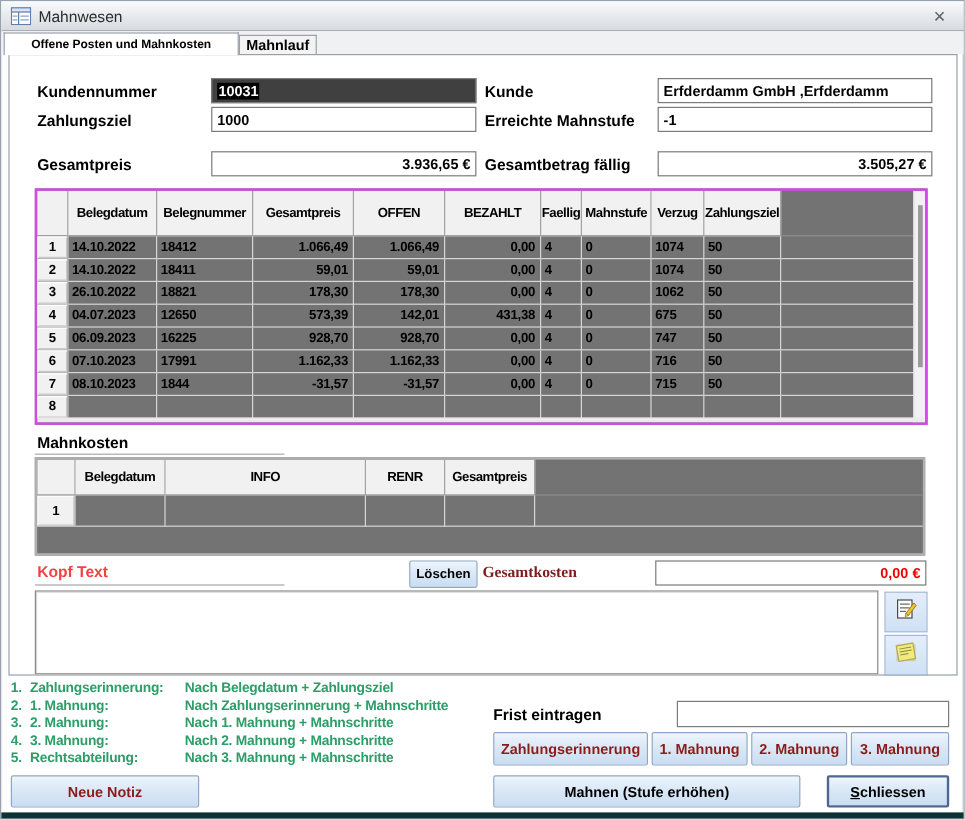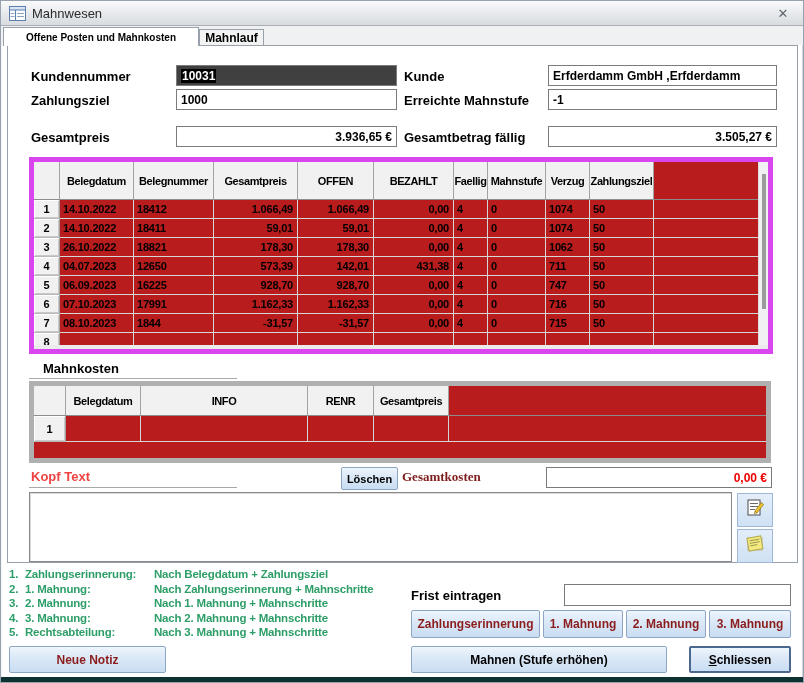--- a/index.html
+++ b/index.html
@@ -21,21 +21,21 @@
   .tab.inactive{left:198px;top:28px;width:65px;height:17px;background:#f3f3f4;z-index:1;font-size:12px;}
   .tabpage{position:absolute;left:6px;top:44px;width:791px;height:518px;background:#fff;border:1px solid #98a0ab;z-index:2;}
   
   .lbl{position:absolute;font-weight:bold;font-size:13px;color:#000;white-space:nowrap;z-index:4;}
   .fld{position:absolute;border:1px solid #7b7b7b;background:#fff;font-weight:bold;font-size:12px;color:#000;
        display:flex;align-items:center;padding:0 4px;white-space:nowrap;overflow:hidden;z-index:4;}
   .fld.right{justify-content:flex-end;}
   .sel{background:#000;color:#fff;padding:0 1px;}
   .underline-rule{position:absolute;height:1px;background:#a8a8a8;z-index:4;}
   
-  .grid{position:absolute;background:#b91c1c;border:5px solid #d946ef;z-index:4;overflow:hidden;text-decoration:underline;}
+  .grid{position:absolute;background:#737373;border:2px solid #d946ef;z-index:4;overflow:hidden;text-decoration:underline;}
   .grow{display:flex;}
   .gc{flex:none;display:flex;align-items:center;overflow:hidden;white-space:nowrap;
       border-right:1px solid #d6d6d6;border-bottom:1px solid #d6d6d6;font-weight:bold;font-size:11px;letter-spacing:-0.2px;}
   .gc.head{background:#f1f1f1;justify-content:center;border-right:1px solid #a3a3a3;border-bottom:1px solid #8d8d8d;letter-spacing:-0.4px;}
   .gc.num{background:#f1f1f1;justify-content:center;border-right:1px solid #a3a3a3;border-bottom:1px solid #b9b9b9;
           box-shadow:inset 1px 1px 0 #ffffff, inset -1px -1px 0 #c9c9c9;}
   .gc.r{justify-content:flex-end;padding-right:4px;}
   .gc.l{justify-content:flex-start;padding-left:3px;}
   .gc.fill{flex:1;border-right:none;}
   .vscroll{position:absolute;right:0;top:0;width:10px;height:100%;background:#f1f1f3;border-left:1px solid #dcdcdc;}
@@ -162,21 +162,21 @@
         </div>
         <div class="grow" style="height: 19px;">
           <div class="gc num" style="width: 26px; height: 19px;">4</div>
           <div class="gc l" style="width: 74px; height: 19px;">04.07.2023</div>
           <div class="gc l" style="width: 80px; height: 19px;">12650</div>
           <div class="gc r" style="width: 84px; height: 19px;">573,39</div>
           <div class="gc r" style="width: 76px; height: 19px;">142,01</div>
           <div class="gc r" style="width: 80px; height: 19px;">431,38</div>
           <div class="gc l" style="width: 34px; height: 19px;">4</div>
           <div class="gc l" style="width: 58px; height: 19px;">0</div>
-          <div class="gc l" style="width: 44px; height: 19px;">711</div>
+          <div class="gc l" style="width: 44px; height: 19px;">675</div>
           <div class="gc l" style="width: 64px; height: 19px;">50</div>
           <div class="gc fill" style="width: 0px; height: 19px;"></div>
         </div>
         <div class="grow" style="height: 19px;">
           <div class="gc num" style="width: 26px; height: 19px;">5</div>
           <div class="gc l" style="width: 74px; height: 19px;">06.09.2023</div>
           <div class="gc l" style="width: 80px; height: 19px;">16225</div>
           <div class="gc r" style="width: 84px; height: 19px;">928,70</div>
           <div class="gc r" style="width: 76px; height: 19px;">928,70</div>
           <div class="gc r" style="width: 80px; height: 19px;">0,00</div>
@@ -225,21 +225,21 @@
           <div class="gc l" style="width: 64px; height: 19px;"></div>
           <div class="gc fill" style="width: 0px; height: 19px;"></div>
         </div>
       </div>
     <div class="vscroll">
         <div class="vthumb"></div>
       </div>
     <div class="hstrip"></div>
   </div>
 
-  <div class="lbl" style="left:42px;top:360px;">Mahnkosten</div>
+  <div class="lbl" style="left:30px;top:360px;">Mahnkosten</div>
   <div class="underline-rule" style="left:28px;top:377px;width:208px;"></div>
   <div class="grid" style="left:28px;top:380px;width:742px;height:82px;border-color:#b0b0b0;">
     <div id="mahnkosten-body" style="position:absolute;left:0;top:0;width:740px;">
         <div class="grow" style="height: 30px;">
           <div class="gc head" style="width: 32px; height: 30px;"></div>
           <div class="gc head" style="width: 75px; height: 30px;">Belegdatum</div>
           <div class="gc head" style="width: 167px; height: 30px;">INFO</div>
           <div class="gc head" style="width: 66px; height: 30px;">RENR</div>
           <div class="gc head" style="width: 75px; height: 30px;">Gesamtpreis</div>
           <div class="gc fill" style="width: 0px; height: 30px; border-bottom: 1px solid rgb(141, 141, 141);"></div>

